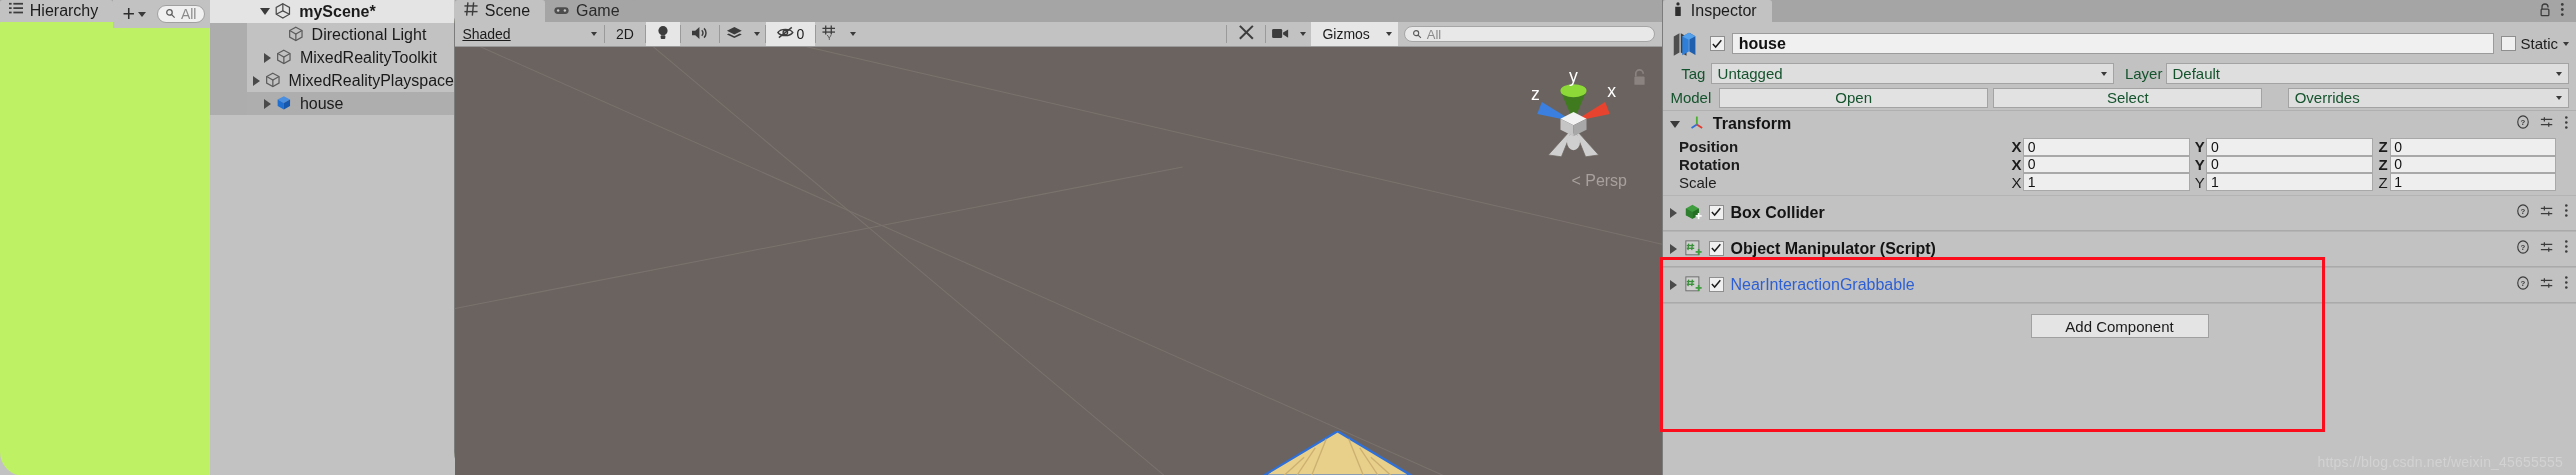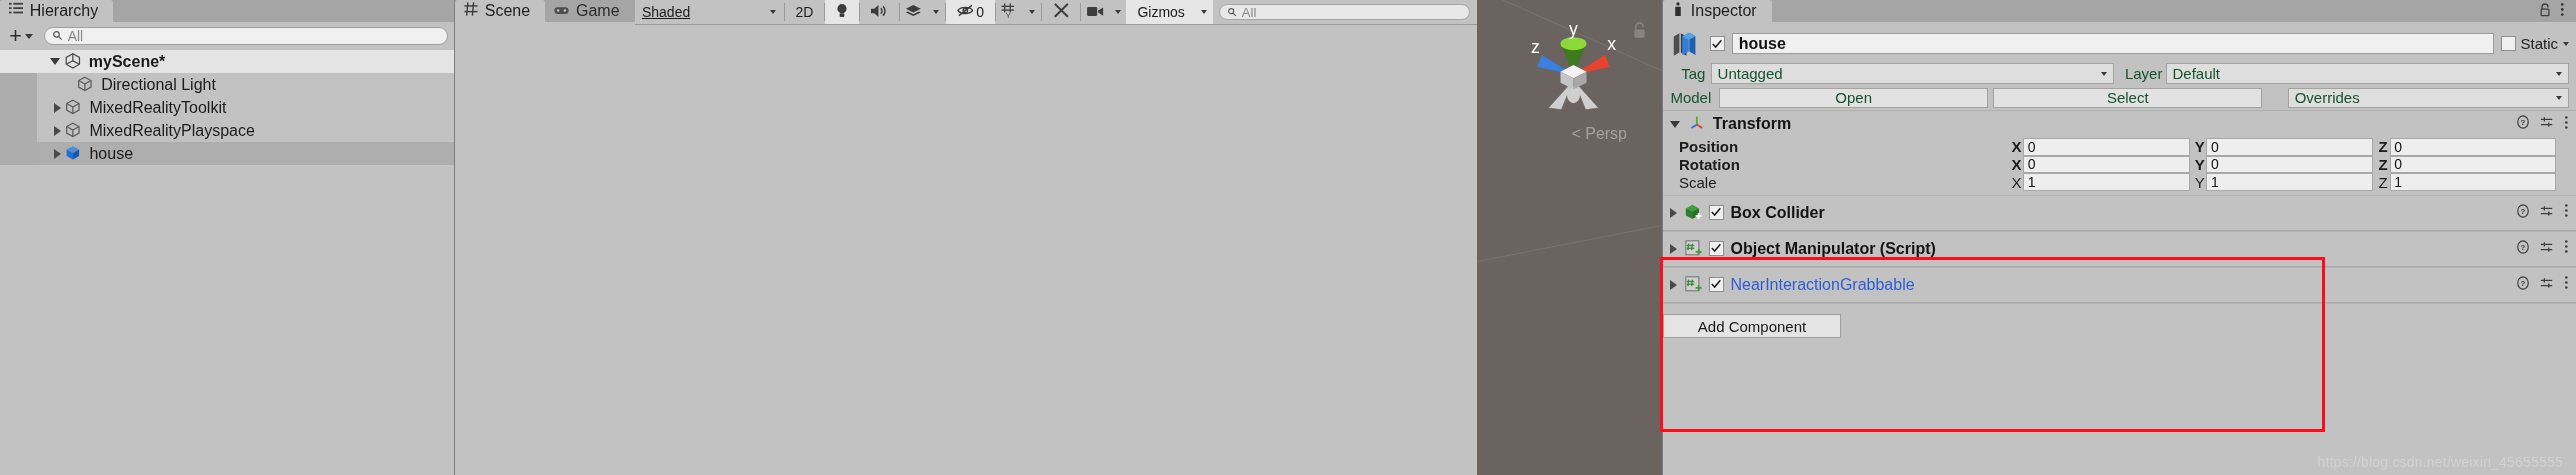--- a/index.html
+++ b/index.html
@@ -20,22 +20,22 @@
     display: flex; align-items: center; gap: 6.5px;
     padding: 0 15px 0 9.3px; font-size: 16px; color: #1c1c1c;
     background: #c2c2c2; border-top-left-radius: 2.8px; border-top-right-radius: 2.8px;
     cursor: default; white-space: nowrap;
   }
   .tab.inactive { background: #a5a5a5; color: #2a2a2a; }
   .tab-spacer { flex: 1; background: #a5a5a5; }
   .tab-icons { display: flex; align-items: center; gap: 9.3px; padding: 0 11px; background: #a5a5a5; }
 
   
-  .hierarchy { width: 455px; height: 476px; background: #bef264; display: flex; flex-direction: column;
-               border-right: 1.9px solid #7c7c7c; }
+  .hierarchy { width: 455px; height: 476px; background: #bef264; display: flex; flex-direction: row;
+               border-right: 1.9px solid #7c7c7c; border-radius: 24px; }
   .hier-toolbar {
     height: 28px; background: #c2c2c2; display: flex; align-items: center;
     padding: 0 5.6px; gap: 3.7px;
   }
   .plus-btn { display: flex; align-items: center; gap: 2.8px; padding: 0 3.7px; cursor: pointer; }
   .plus-glyph { font-size: 21.4px; line-height: 16px; color: #2d2d2d; font-weight: 400; }
   .caret-dn { width: 0; height: 0; border-left: 4.6px solid transparent; border-right: 4.6px solid transparent;
               border-top: 5.6px solid #3a3a3a; }
   .search-field {
     flex: 1; height: 18.6px; background: #f0f0f0; border: 0.9px solid #a0a0a0; border-radius: 9.3px;
@@ -54,21 +54,21 @@
   .hier-row.scene-row .hier-indent-gutter { background: #e4e4e4; }
   .twisty { width: 0; height: 0; flex: none; margin-right: 3.7px; }
   .twisty.right { border-top: 5.6px solid transparent; border-bottom: 5.6px solid transparent;
                   border-left: 7.4px solid #4a4a4a; }
   .twisty.down { border-left: 5.6px solid transparent; border-right: 5.6px solid transparent;
                  border-top: 7.4px solid #3a3a3a; }
   .twisty.none { width: 7.4px; }
   .hier-icon { width: 18.6px; height: 18.6px; flex: none; margin-right: 6.5px; position: relative; }
 
   
-  .scene-panel { width: 1208px; height: 476px; display: flex; background: #c2c2c2;
+  .scene-panel { width: 1208px; height: 476px; display: flex; flex-direction: column; background: #c2c2c2;
                  border-right: 1.9px solid #7c7c7c; }
   .scene-toolbar {
     height: 25px; background: #c2c2c2; display: flex; align-items: stretch;
     font-size: 14px; color: #1c1c1c; border-bottom: 0.9px solid #9a9a9a;
   }
   .tb-dropdown {
     display: flex; align-items: center; justify-content: space-between;
     width: 149px; padding: 0 7.4px; cursor: pointer; text-decoration: underline;
   }
   .tb-sep { width: 0.9px; background: #9a9a9a; margin: 2.8px 0; }
@@ -139,21 +139,21 @@
   
   .comp-area { margin-top: 3.7px; }
   .comp-row {
     display: flex; align-items: center; gap: 6.5px; height: 36px; padding: 0 7.4px;
     background: #c2c2c2; border-top: 0.9px solid #b4b4b4; border-bottom: 0.9px solid #aaaaaa;
     font-size: 16px; color: #141414; font-weight: bold;
   }
   .comp-row .spacer { flex: 1; }
   .comp-icon { width: 18.6px; height: 18.6px; flex: none; }
   .comp-name.link { color: #2d5fd4; font-weight: normal; }
-  .add-comp-area { height: 46px; display: flex; align-items: center; justify-content: flex-start;
+  .add-comp-area { height: 46px; display: flex; align-items: center; justify-content: center;
                    background: #c2c2c2; border-top: 0.9px solid #b4b4b4; }
   .add-comp-btn {
     width: 178px; height: 24px; background: #e4e4e4; border: 0.9px solid #a0a0a0;
     display: flex; align-items: center; justify-content: center; font-size: 15px; color: #1a1a1a; cursor: pointer;
   }
   .red-box {
     position: absolute; pointer-events: none; border: 3.7px solid #fc0d1b;
   }
   .watermark {
     position: absolute; right: 13px; bottom: 5.6px; color: #d2d2d2; font-size: 14px;

